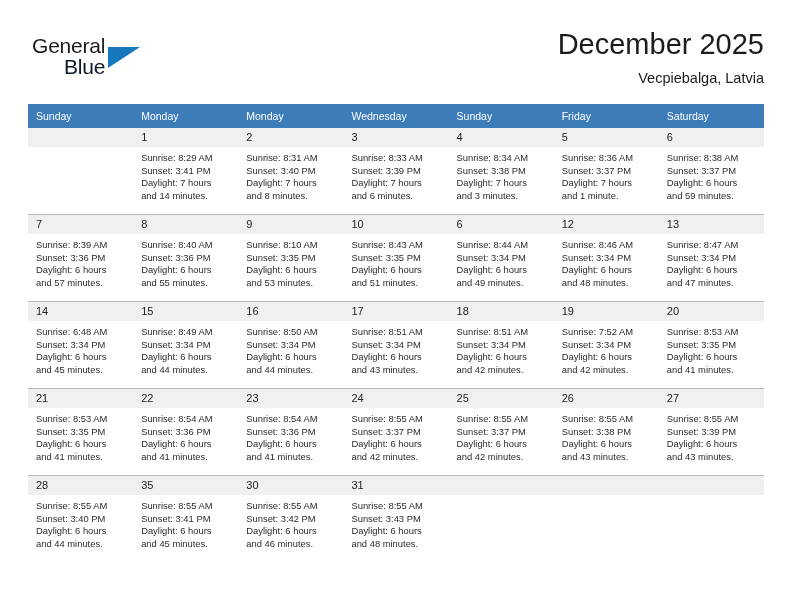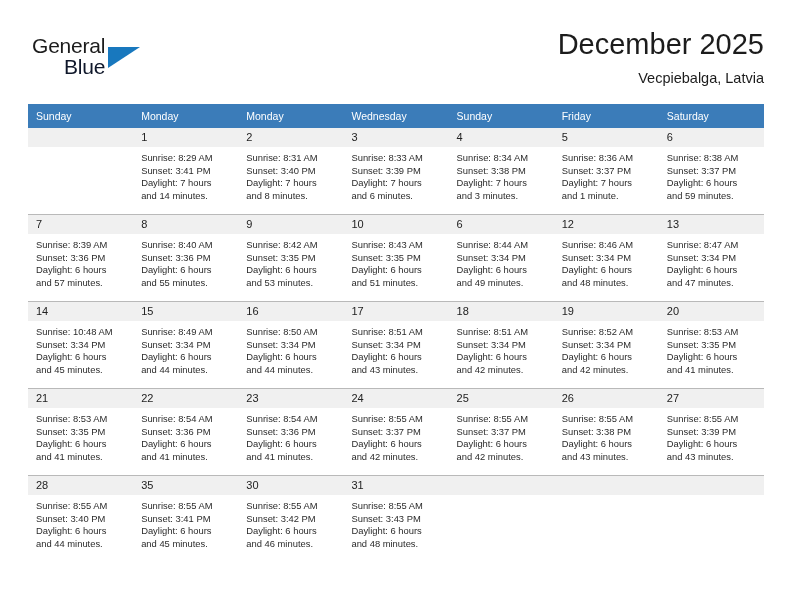--- a/index.html
+++ b/index.html
@@ -244,21 +244,21 @@
             <div class="cellbody">
               <div>Sunrise: 8:40 AM</div>
               <div>Sunset: 3:36 PM</div>
               <div>Daylight: 6 hours</div>
               <div>and 55 minutes.</div>
             </div>
           </td>
           <td>
             <div class="daynum">9</div>
             <div class="cellbody">
-              <div>Sunrise: 8:42 AM</div>
+              <div>Sunrise: 8:10 AM</div>
               <div>Sunset: 3:35 PM</div>
               <div>Daylight: 6 hours</div>
               <div>and 53 minutes.</div>
             </div>
           </td>
           <td>
             <div class="daynum">10</div>
             <div class="cellbody">
               <div>Sunrise: 8:43 AM</div>
               <div>Sunset: 3:35 PM</div>
@@ -291,21 +291,21 @@
               <div>Sunset: 3:34 PM</div>
               <div>Daylight: 6 hours</div>
               <div>and 47 minutes.</div>
             </div>
           </td>
         </tr>
         <tr class="week">
           <td>
             <div class="daynum">14</div>
             <div class="cellbody">
-              <div>Sunrise: 10:48 AM</div>
+              <div>Sunrise: 6:48 AM</div>
               <div>Sunset: 3:34 PM</div>
               <div>Daylight: 6 hours</div>
               <div>and 45 minutes.</div>
             </div>
           </td>
           <td>
             <div class="daynum">15</div>
             <div class="cellbody">
               <div>Sunrise: 8:49 AM</div>
               <div>Sunset: 3:34 PM</div>
@@ -336,21 +336,21 @@
             <div class="cellbody">
               <div>Sunrise: 8:51 AM</div>
               <div>Sunset: 3:34 PM</div>
               <div>Daylight: 6 hours</div>
               <div>and 42 minutes.</div>
             </div>
           </td>
           <td>
             <div class="daynum">19</div>
             <div class="cellbody">
-              <div>Sunrise: 8:52 AM</div>
+              <div>Sunrise: 7:52 AM</div>
               <div>Sunset: 3:34 PM</div>
               <div>Daylight: 6 hours</div>
               <div>and 42 minutes.</div>
             </div>
           </td>
           <td>
             <div class="daynum">20</div>
             <div class="cellbody">
               <div>Sunrise: 8:53 AM</div>
               <div>Sunset: 3:35 PM</div>

